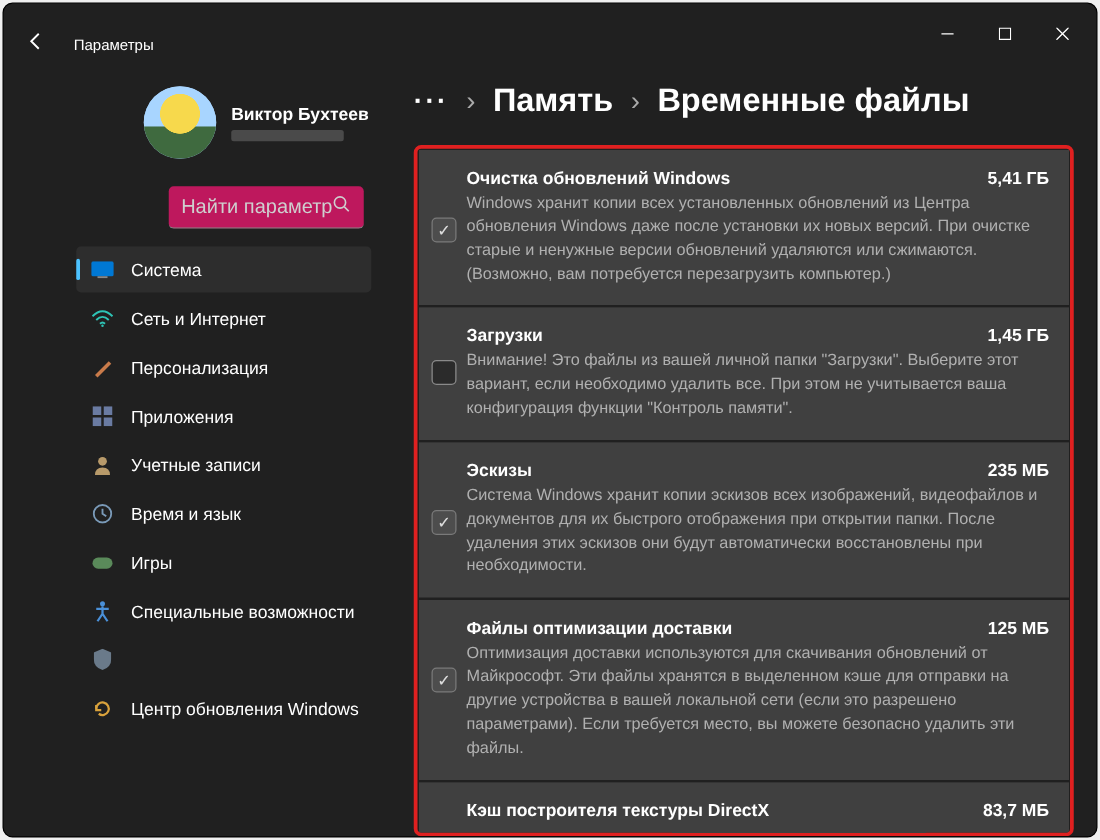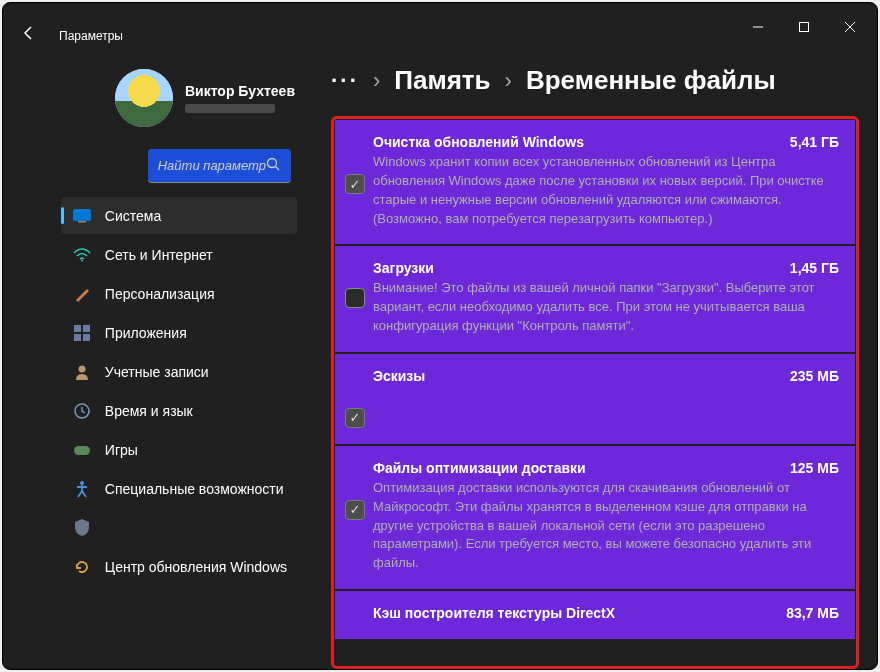--- a/index.html
+++ b/index.html
@@ -68,26 +68,26 @@
     content: "";
     position: absolute; inset: 0;
     background: radial-gradient(circle at 50% 38%, #f7d94c 34%, transparent 35%),
                 linear-gradient(#a8d5ff 55%, #3f6a3f 56%);
   }
   .profile .name { font-size: 14px; font-weight: 600; }
   .profile .sub { width: 90px; height: 9px; background: #4a4a4a; border-radius: 2px; margin-top: 5px; }
   .search {
     margin: 4px 14px 14px 22px;
     height: 34px;
-    background: #1d4ed8;
+    background: #be185d;
     border-bottom: 1px solid #888;
     border-radius: 4px;
     display: flex; align-items: center;
     padding: 0 10px;
-    font-size: 13px; color: #cfcfcf; font-style: italic;
+    font-size: 16px; color: #cfcfcf;
   }
   .search .ph { flex: 1; }
   .navlist { padding: 0 8px 0 14px; overflow-y: auto; }
   .navitem {
     display: flex; align-items: center;
     height: 37px;
     border-radius: 4px;
     padding: 0 10px 0 12px;
     font-size: 14px;
     color: #fff;
@@ -121,21 +121,21 @@
   .highlight-box {
     border: 3px solid #e02020;
     border-radius: 6px;
     flex: 1;
     overflow-y: auto;
     padding: 1px;
   }
   .item {
     display: flex;
     padding: 14px 16px 16px 10px;
-    background: #6d28d9;
+    background: #404040;
     border-bottom: 2px solid #202020;
     gap: 8px;
   }
   .checkbox {
     width: 20px; height: 20px;
     border: 1px solid #8a8a8a;
     border-radius: 4px;
     flex-shrink: 0;
     margin-top: 40px;
     display: flex; align-items: center; justify-content: center;
@@ -327,20 +327,21 @@
           </div>
         </div>
 
         <div class="item">
           <div class="checkbox checked"></div>
           <div class="itembody">
             <div class="itemhead">
               <span>Эскизы</span>
               <span>235 МБ</span>
             </div>
+            <div class="itemdesc">Система Windows хранит копии эскизов всех изображений, видеофайлов и документов для их быстрого отображения при открытии папки. После удаления этих эскизов они будут автоматически восстановлены при необходимости.</div>
           </div>
         </div>
 
         <div class="item">
           <div class="checkbox checked"></div>
           <div class="itembody">
             <div class="itemhead">
               <span>Файлы оптимизации доставки</span>
               <span>125 МБ</span>
             </div>

